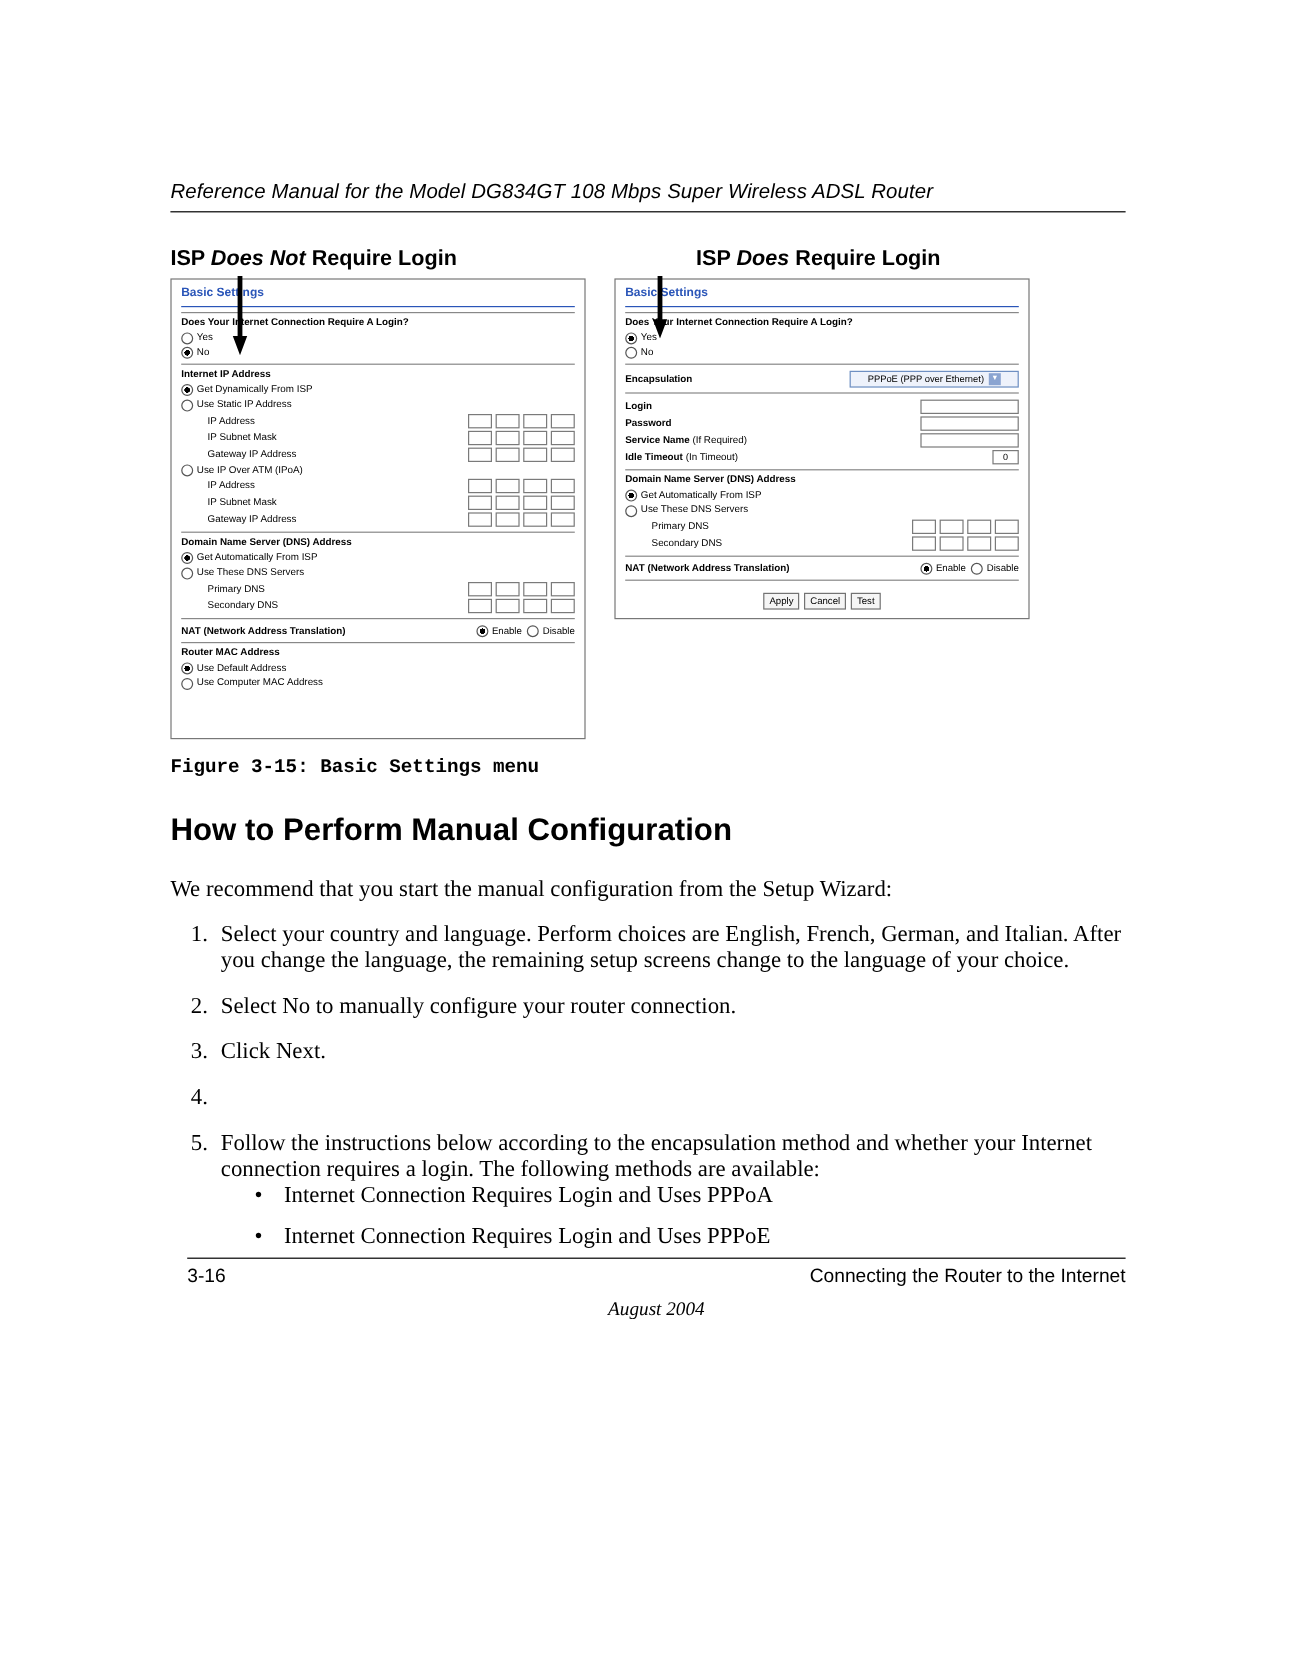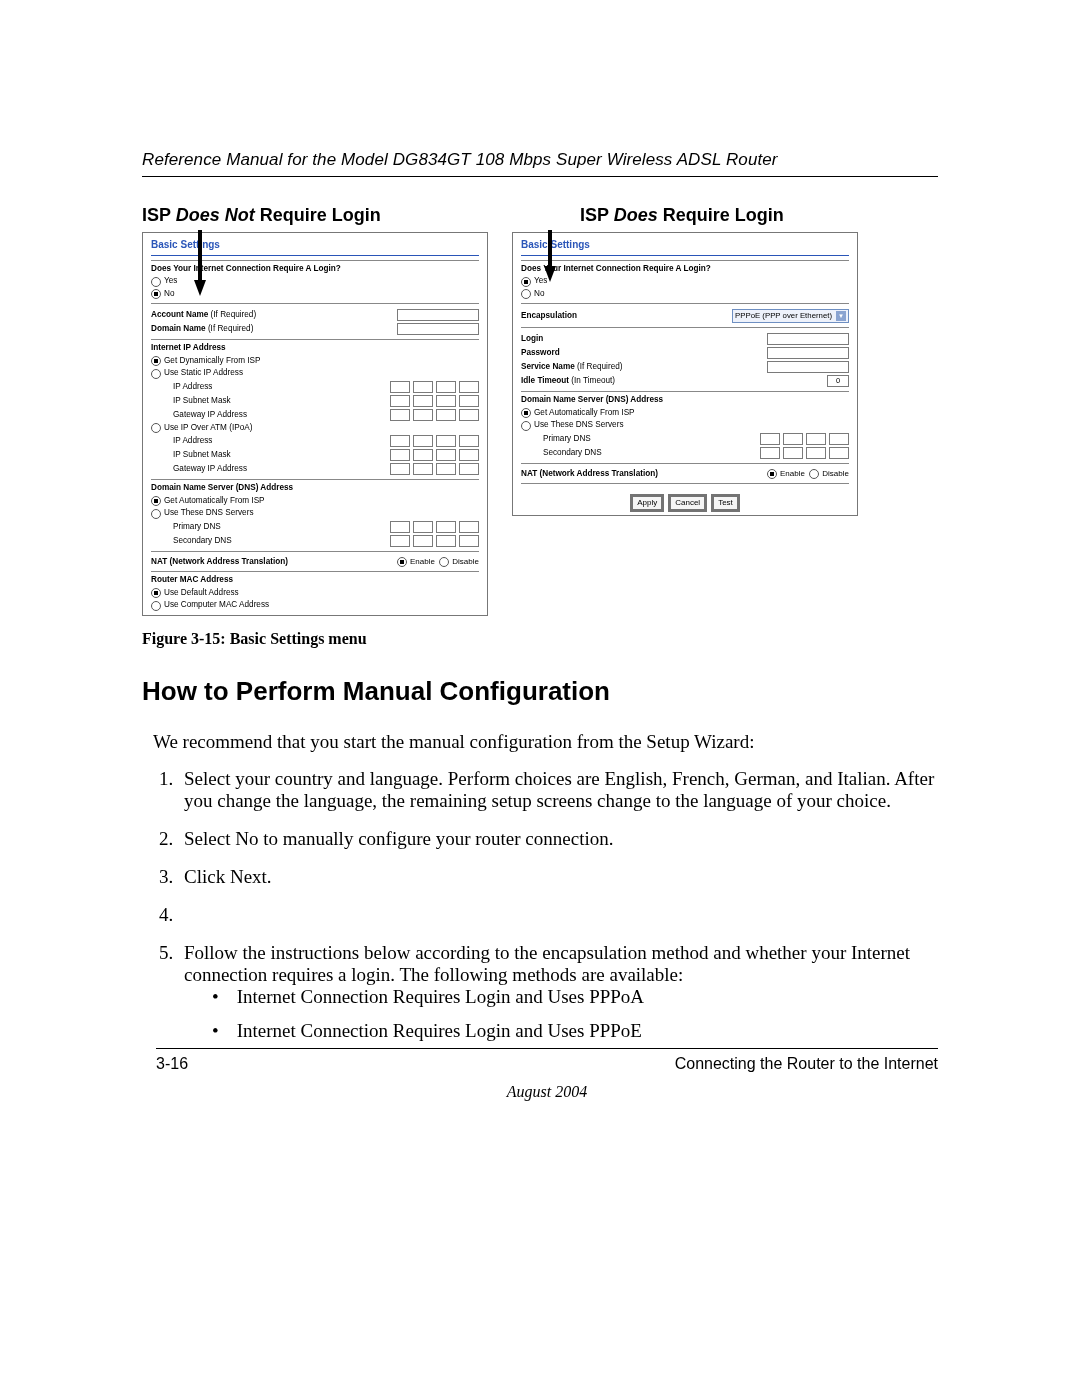--- a/index.html
+++ b/index.html
@@ -20,29 +20,29 @@
   .panel b{font-weight:bold}
   .row{display:flex;align-items:center;margin-top:2px}
   .sub{margin-left:0}
   .sub2{margin-left:22px}
   .lab{flex:1}
   .tbox{border:1px solid #7a7a7a;background:#fff;height:10px;width:80px;display:inline-block}
   .oct{display:inline-flex;gap:3px}
   .oct span{width:18px;height:10px;border:1px solid #7a7a7a;display:inline-block}
   .radio{width:8px;height:8px;border-radius:50%;border:1px solid #555;display:inline-block;margin-right:3px;vertical-align:middle}
   .radio.ck{background:radial-gradient(circle,#000 0 40%,#fff 42% 100%)}
-  .sel{border:1px solid #6e8fc2;background:#eef2fb;font-size:7.8px;padding:0 2px;height:12px;display:inline-flex;align-items:center}
+  .sel{border:1px solid #6e8fc2;background:#eef2fb;font-size:7.8px;padding:0 14px;height:12px;display:inline-flex;align-items:center}
   .sel .arr{width:10px;height:10px;background:#8aa4d1;margin-left:4px;display:inline-flex;align-items:center;justify-content:center;color:#fff;font-size:7px}
   .btns{display:flex;gap:4px;justify-content:center;margin-top:6px}
-  .btn{border:3px solid #737373;background:#f5f5f5;font-size:8px;padding:0 4px;height:12px;display:inline-flex;align-items:center}
+  .btn{border:1px solid #737373;background:#f5f5f5;font-size:8px;padding:0 4px;height:12px;display:inline-flex;align-items:center}
   .arrow{position:absolute;}
   .arrow svg{display:block}
-  .figcap{font-family:Liberation Serif, serif;font-weight:bold;font-size:16px;margin:14px 0 28px}
+  .figcap{font-family:Liberation Mono, monospace;font-weight:bold;font-size:16px;margin:14px 0 28px}
   h2.sec{font-family:Arial,Helvetica,sans-serif;font-weight:bold;font-size:26px;margin:8px 0 22px}
-  p.body{font-size:19px;margin:0 11px 14px;line-height:1.32}
+  p.body{font-size:19px;margin:0 0 14px;line-height:1.32}
   ol.steps{font-size:19px;padding-left:36px;margin:0}
   ol.steps>li{margin-bottom:16px;padding-left:6px}
   ul.sub{font-size:19px;list-style:none;margin:0;padding-left:28px}
   ul.sub li{margin-bottom:12px}
   ul.sub li::before{content:"\2022";margin-right:18px}
   a.xref{color:#0050c8;text-decoration:none}
   .footer{position:absolute;left:156px;right:142px;top:1048px;font-family:Arial,Helvetica,sans-serif;font-size:16px}
   .footer .line{border-top:1.5px solid #000;margin-bottom:6px}
   .footer .row{display:flex;justify-content:space-between}
   .footer .date{font-style:italic;text-align:center;margin-top:10px;font-family:"Times New Roman",serif}
@@ -83,30 +83,20 @@
           <div class="row sub">
               <span class="radio"></span>
               <span>Yes</span>
             </div>
           <div class="row sub">
               <span class="radio ck"></span>
               <span>No</span>
             </div>
         </div>
         <div class="sec">
-          <div class="row">
-              <span class="lab"><b>Account Name</b> <span>(If Required)</span></span>
-              <span class="tbox"></span>
-            </div>
-          <div class="row">
-              <span class="lab"><b>Domain Name</b> <span>(If Required)</span></span>
-              <span class="tbox"></span>
-            </div>
-        </div>
-        <div class="sec">
           <b>Internet IP Address</b>
           <div class="row sub">
               <span class="radio ck"></span>
               <span>Get Dynamically From ISP</span>
             </div>
           <div class="row sub">
               <span class="radio"></span>
               <span>Use Static IP Address</span>
             </div>
           <div class="row sub2">

